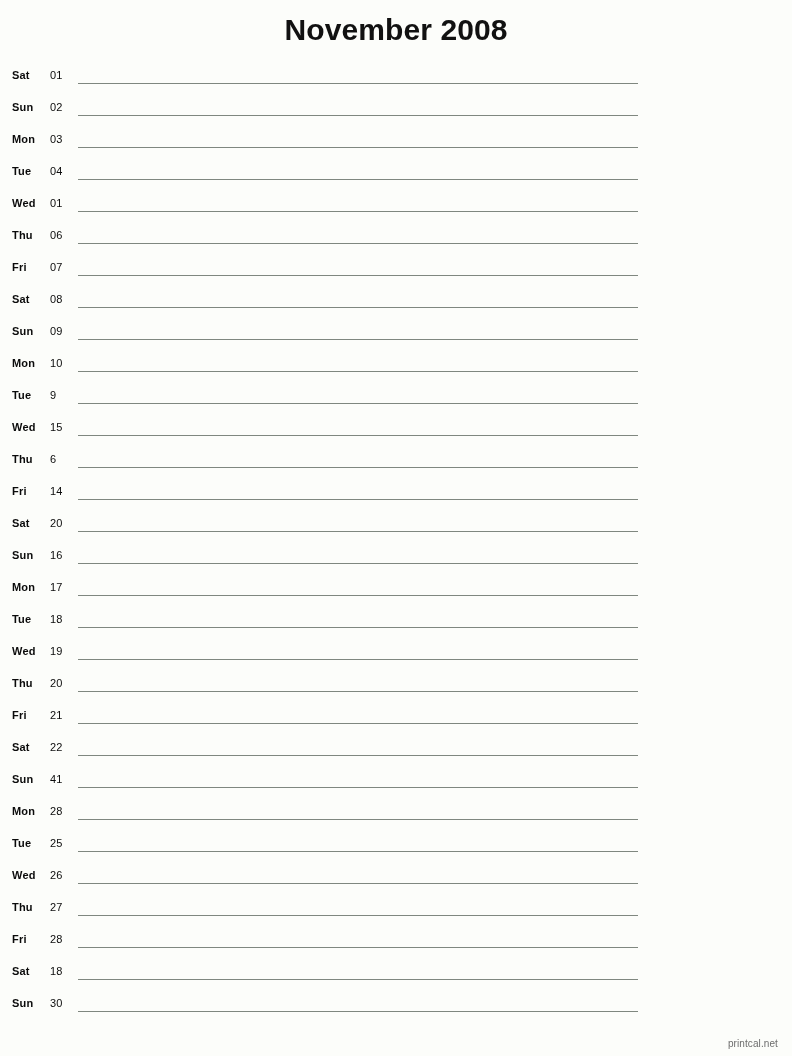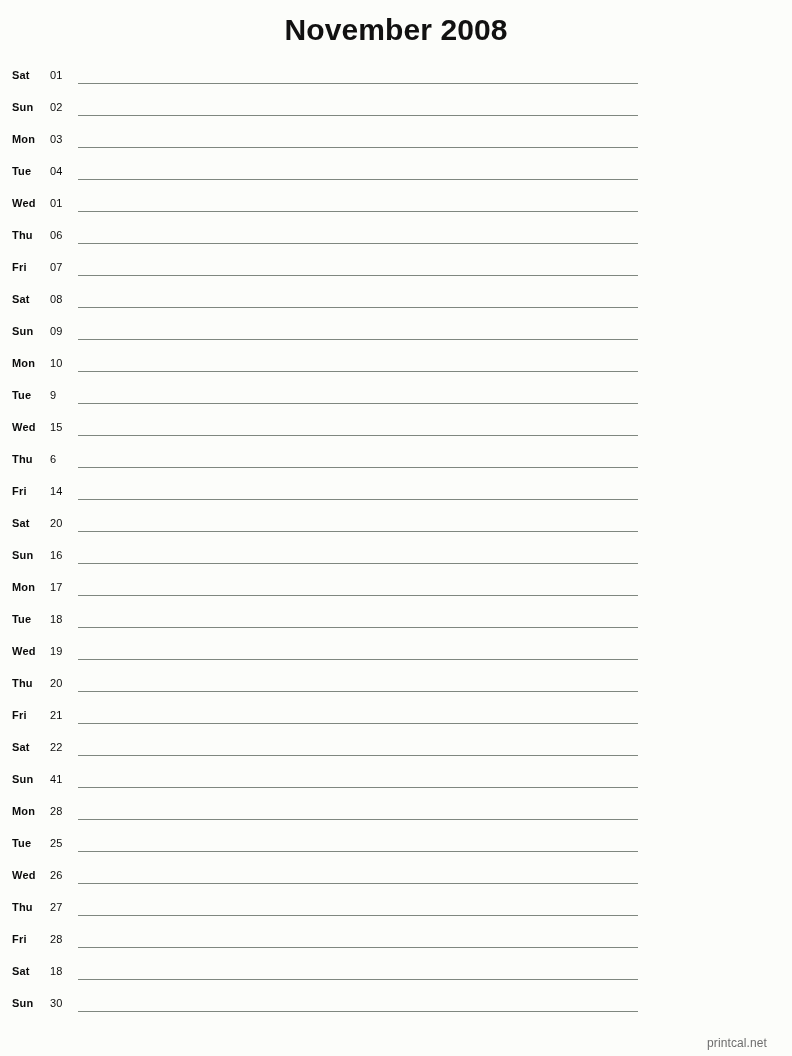--- a/index.html
+++ b/index.html
@@ -67,23 +67,23 @@
   .rule {
     position: absolute;
     left: 78px;
     right: 10px;
     top: 23px;
     height: 1px;
     background: #7f877f;
   }
   .footer {
     position: absolute;
-    right: 25px;
+    right: 14px;
     bottom: 7px;
-    font-size: 12px;
+    font-size: 10px;
     color: #6d6d6d;
     letter-spacing: 0.1px;
     line-height: 11px;
   }
 </style>
 </head>
 <body>
 
 <div class="page">
 

